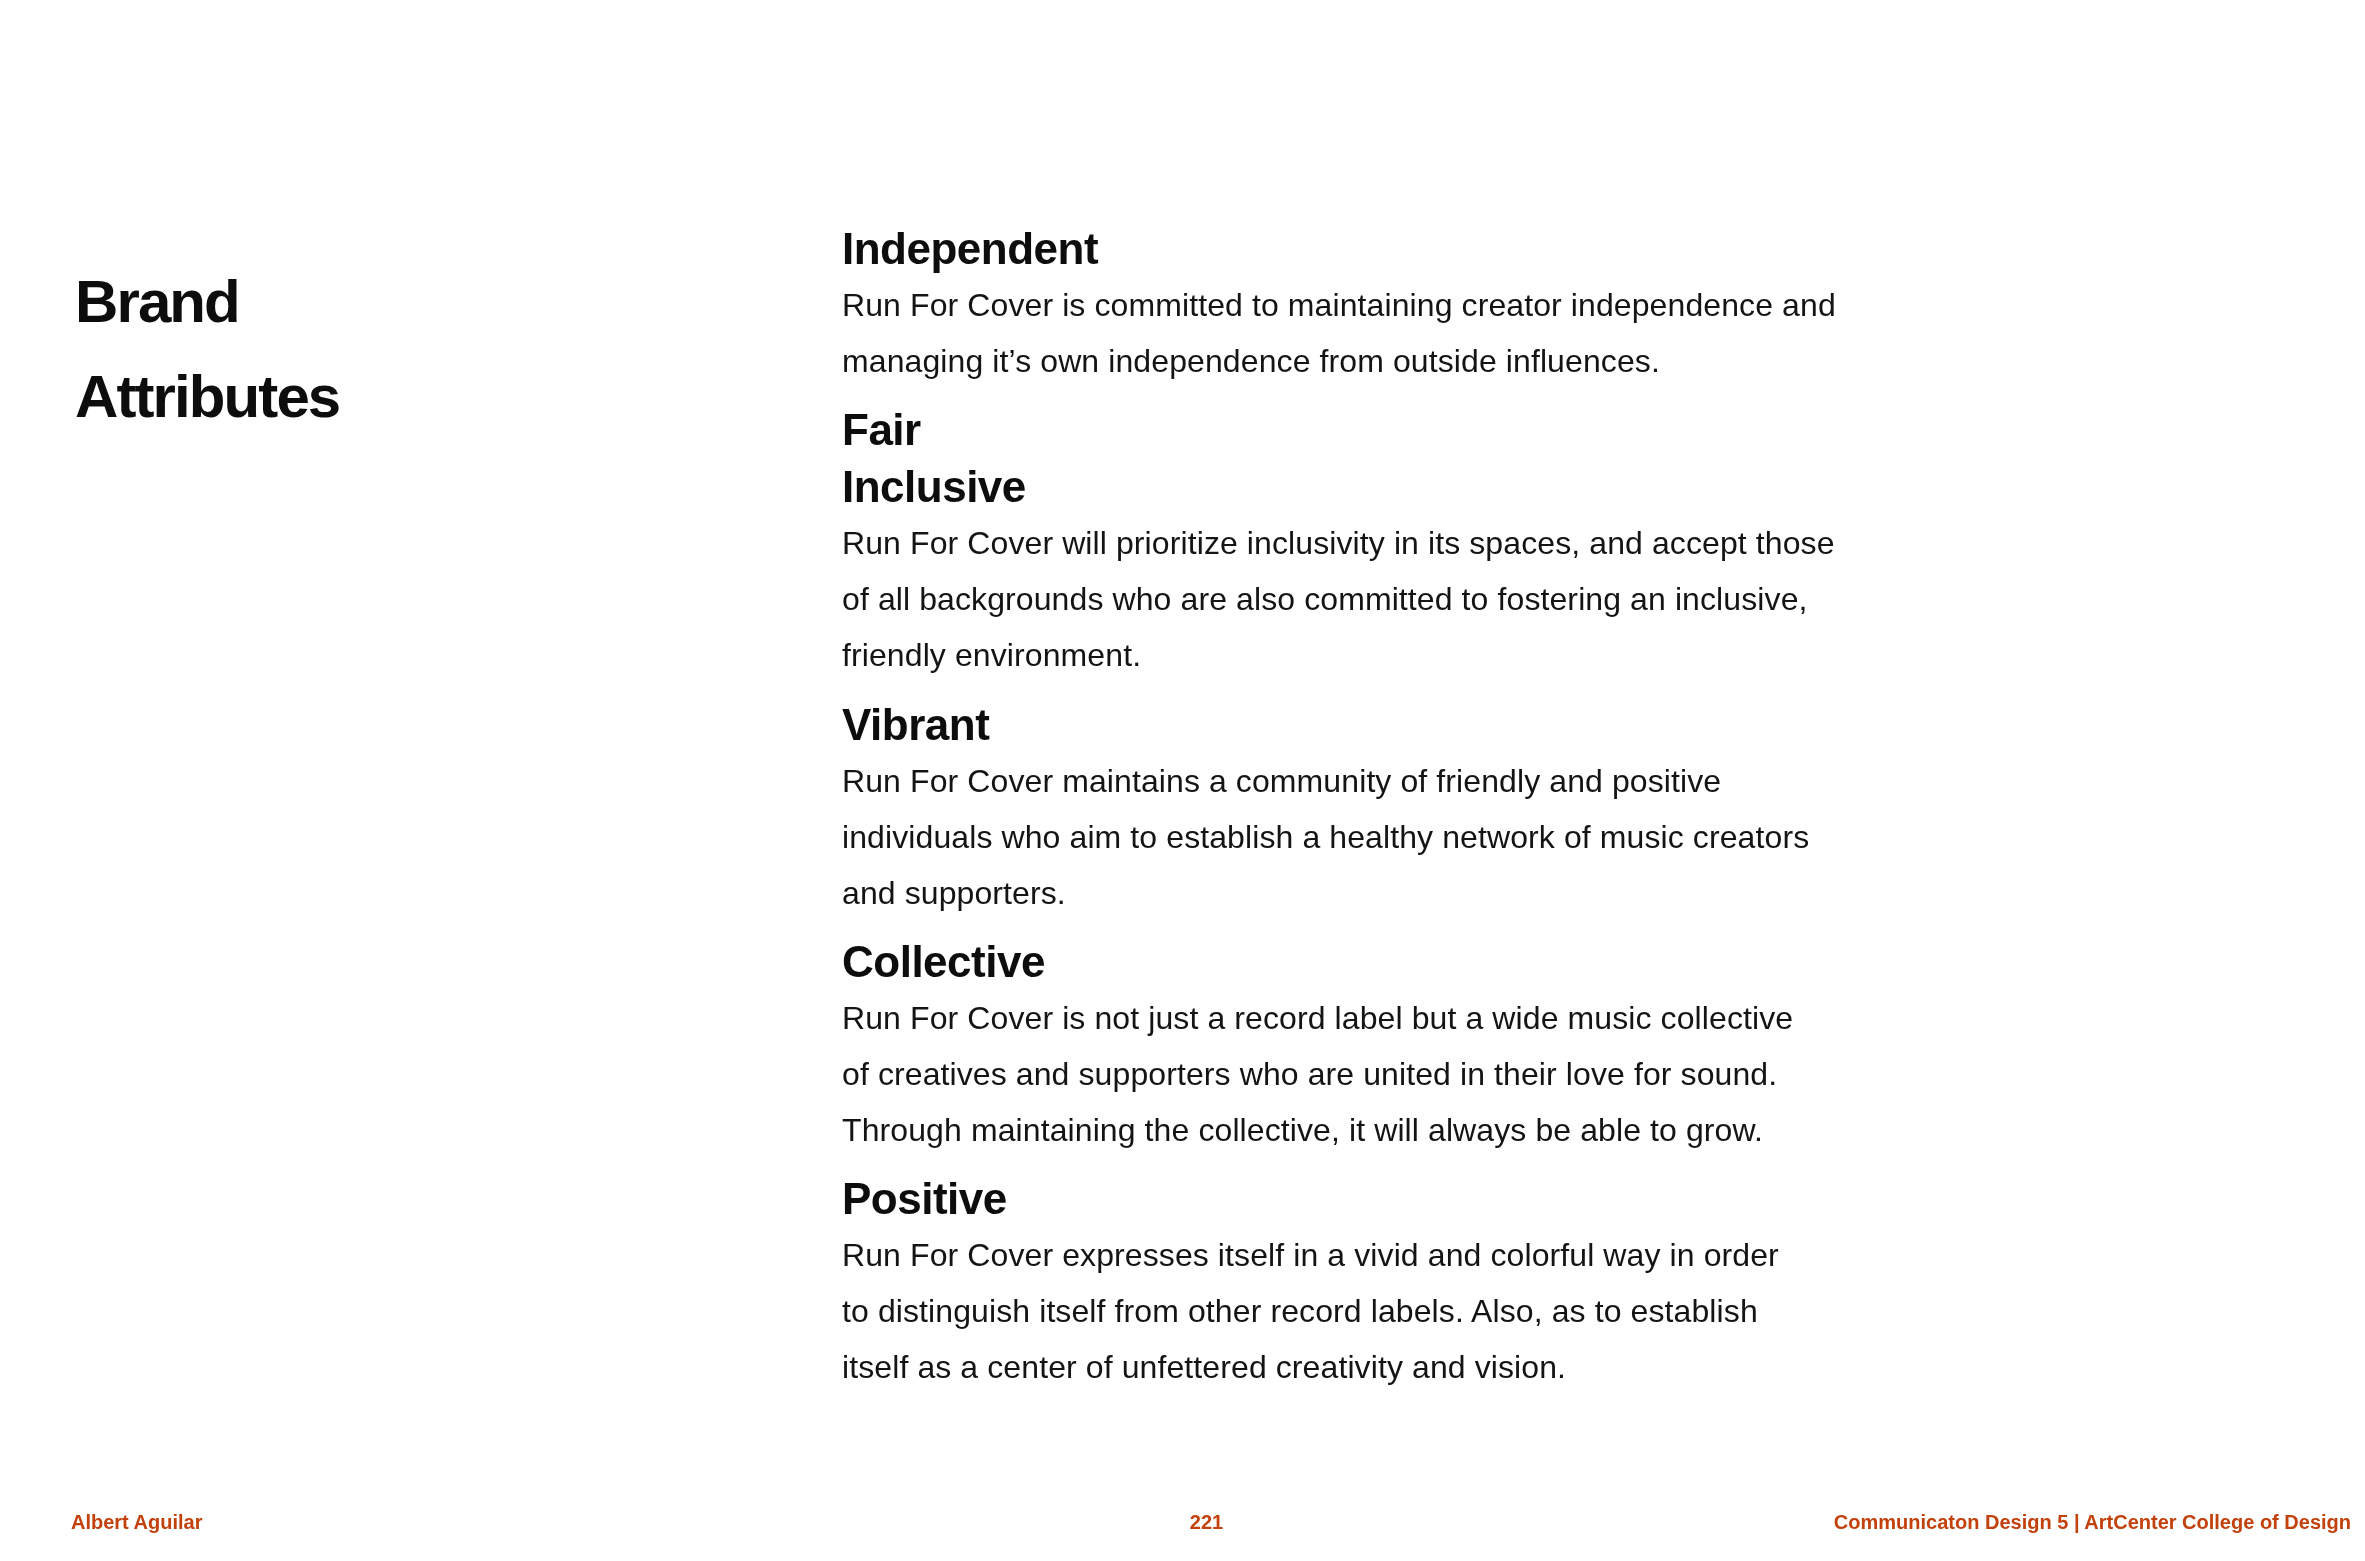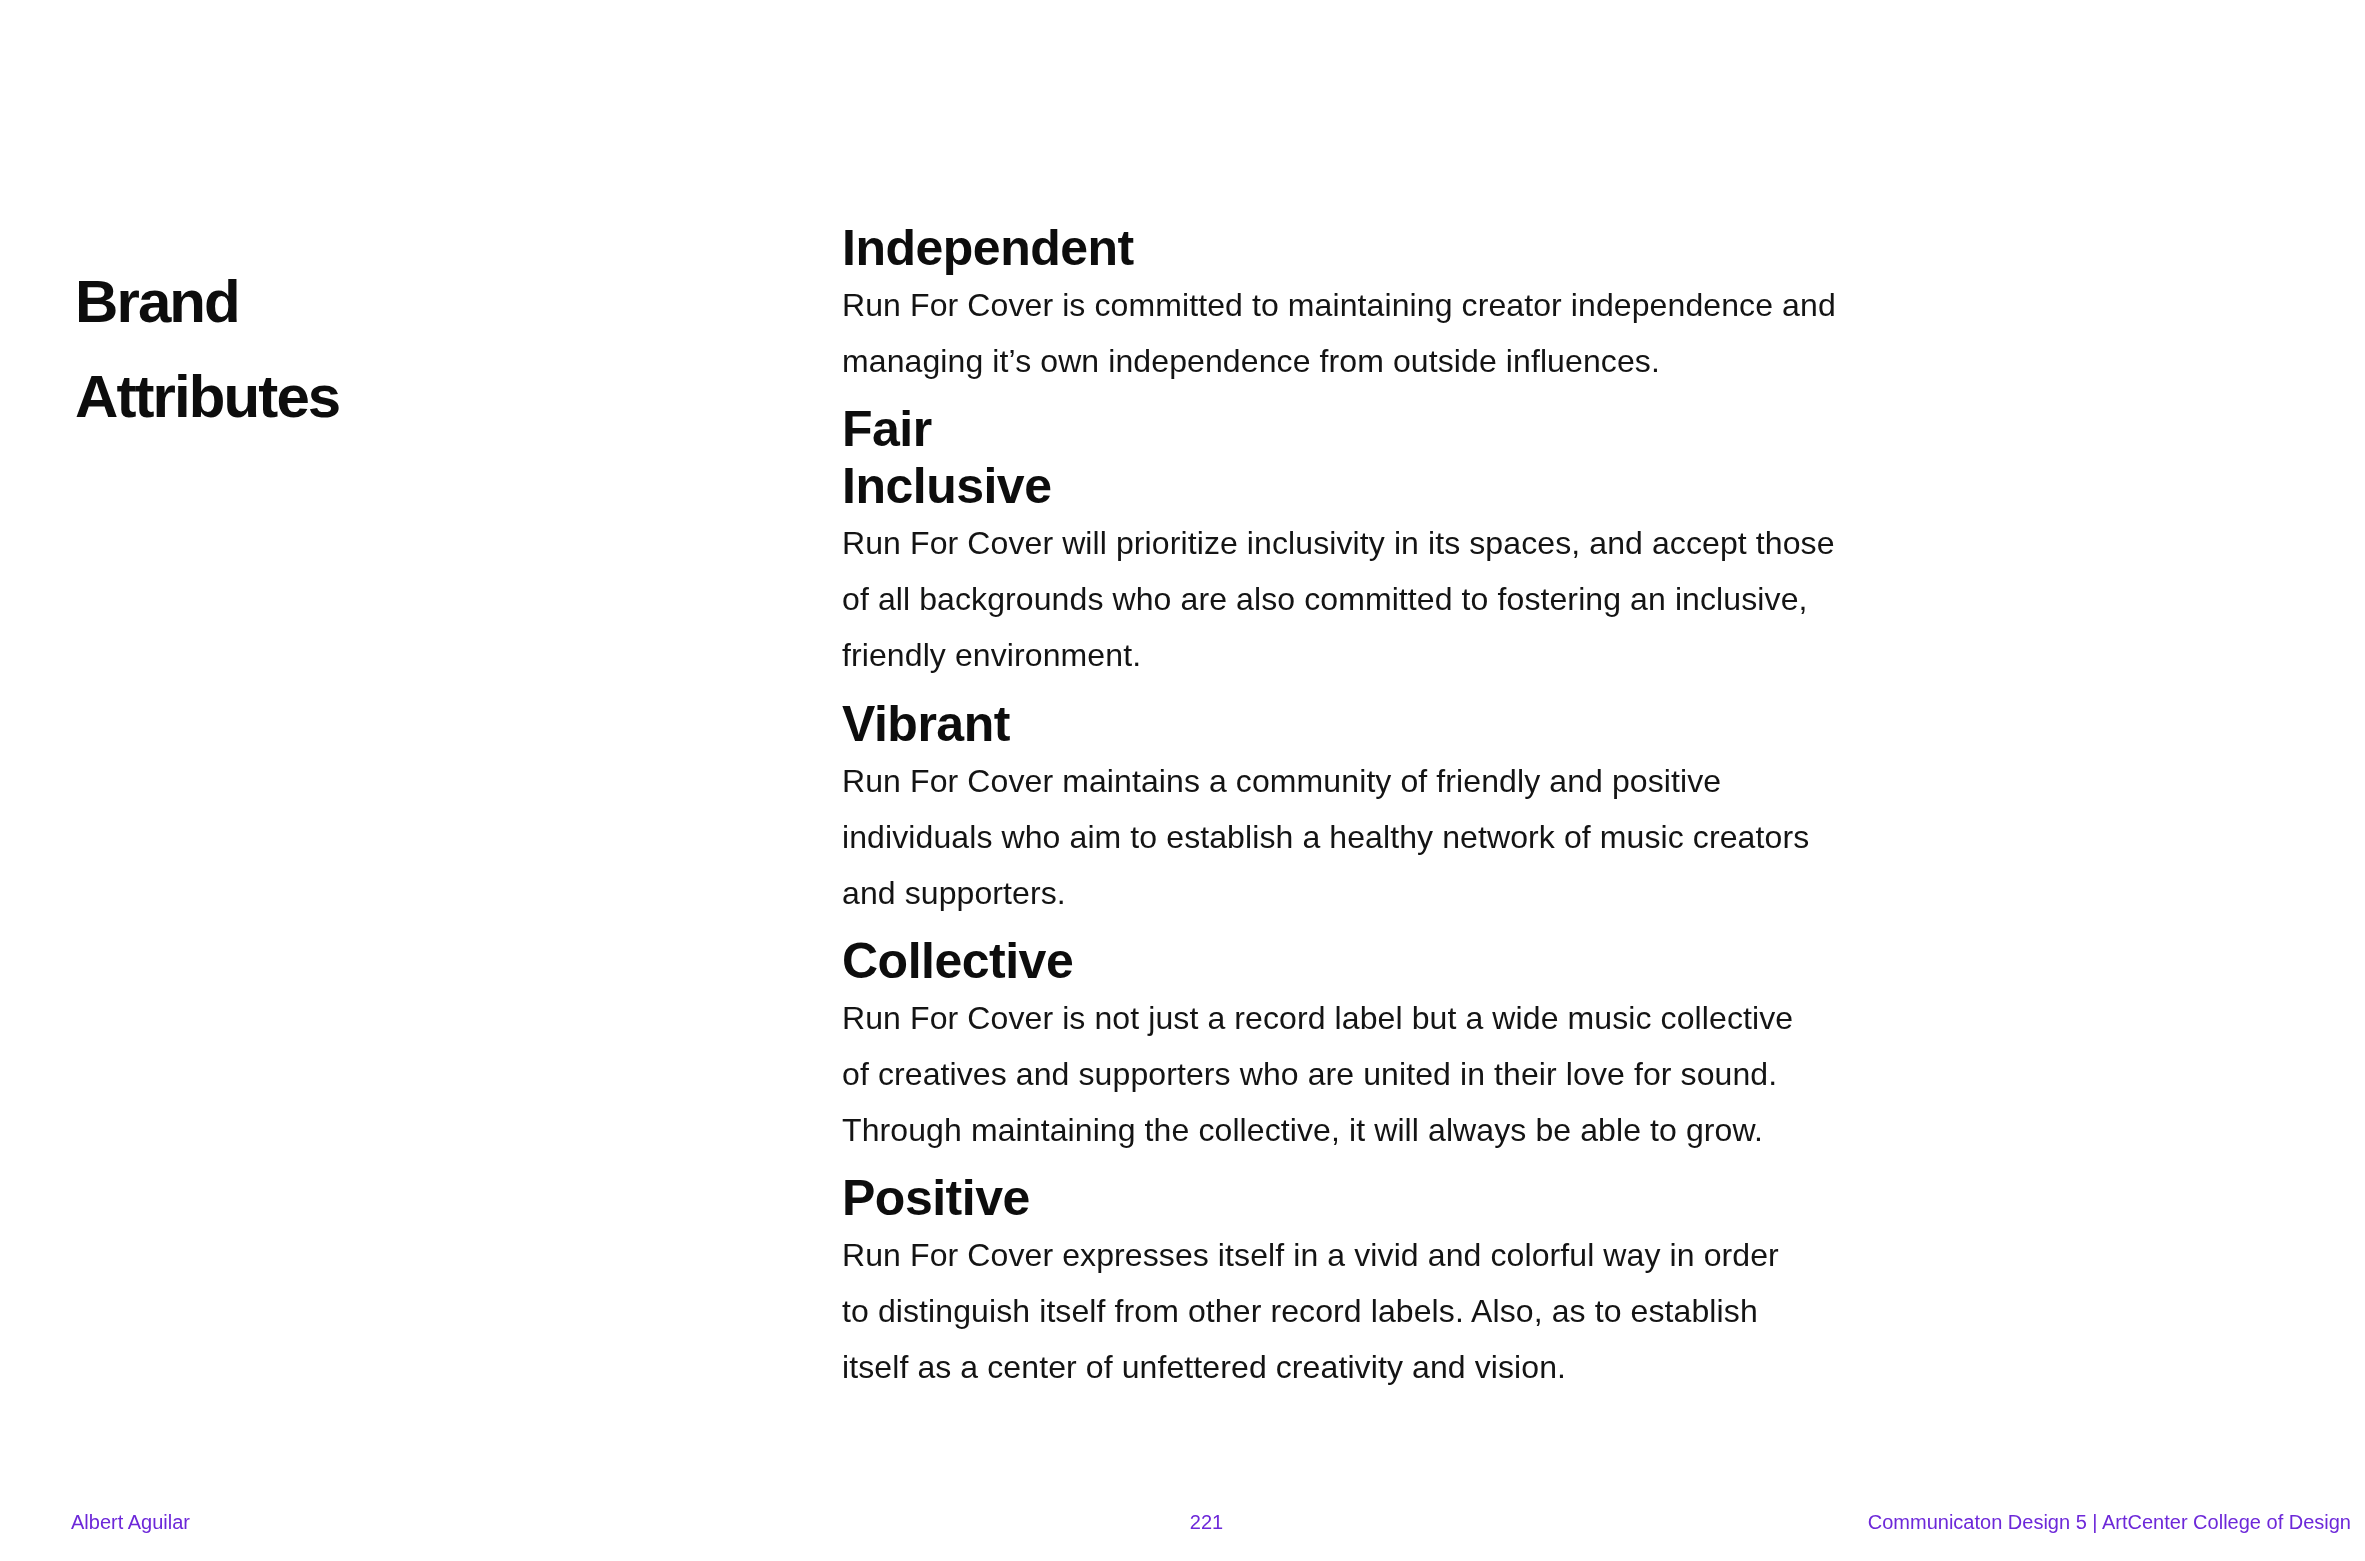--- a/index.html
+++ b/index.html
@@ -28,42 +28,42 @@
     color: #0d0d0d;
   }
   .content {
     position: absolute;
     left: 842px;
     top: 220px;
     width: 1372px;
   }
   .section h2 {
     margin: 0;
-    font-size: 50px;
+    font-size: 44px;
     font-weight: 700;
     line-height: 57px;
     letter-spacing: -0.5px;
     color: #0d0d0d;
   }
   .section p {
     margin: 0 0 12.3px 0;
     font-size: 32px;
     font-weight: 400;
     line-height: 56px;
     letter-spacing: 0.1px;
     white-space: pre-line;
     color: #141414;
   }
   .footer-item {
     position: absolute;
     top: 1510px;
     font-size: 20px;
     line-height: 24px;
-    font-weight: 400;
-    color: #6d28d9;
+    font-weight: 700;
+    color: #c2410c;
   }
   .footer-left { left: 71px; }
   .footer-center { left: 0; right: 0; text-align: center; }
   .footer-right { right: 62px; text-align: right; }
 </style>
 </head>
 <body>
 
 <div class="page">
 

